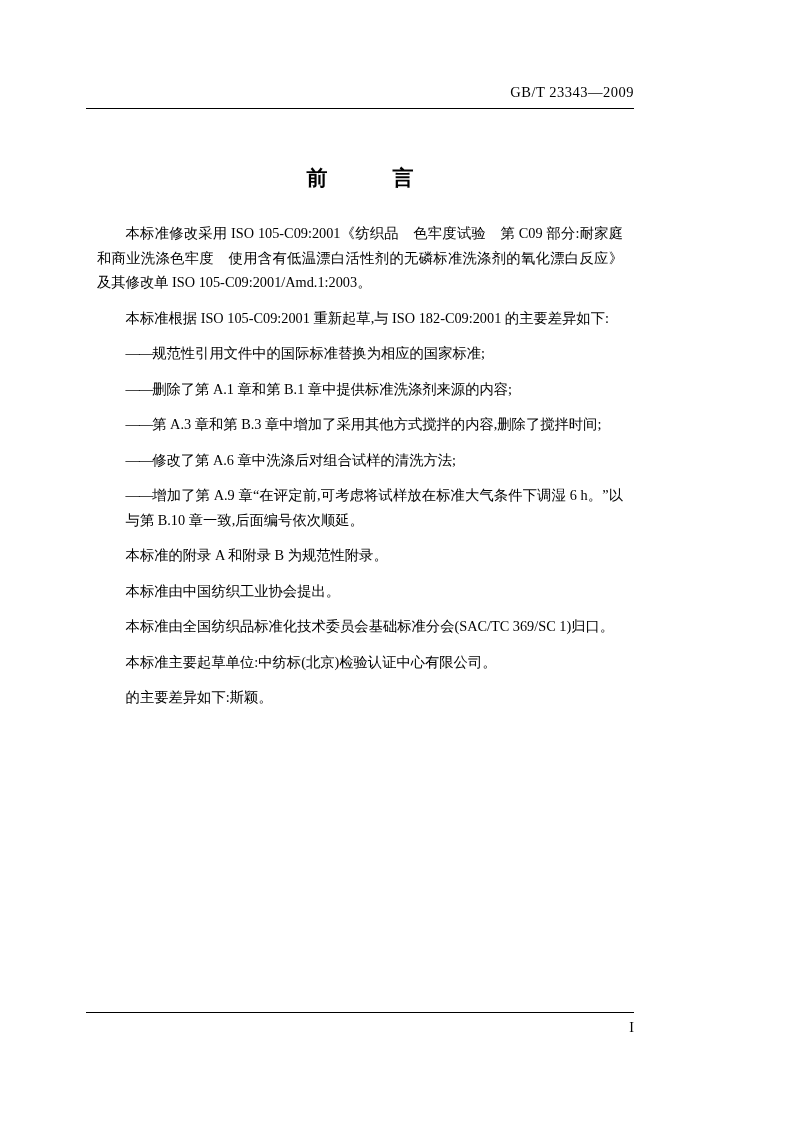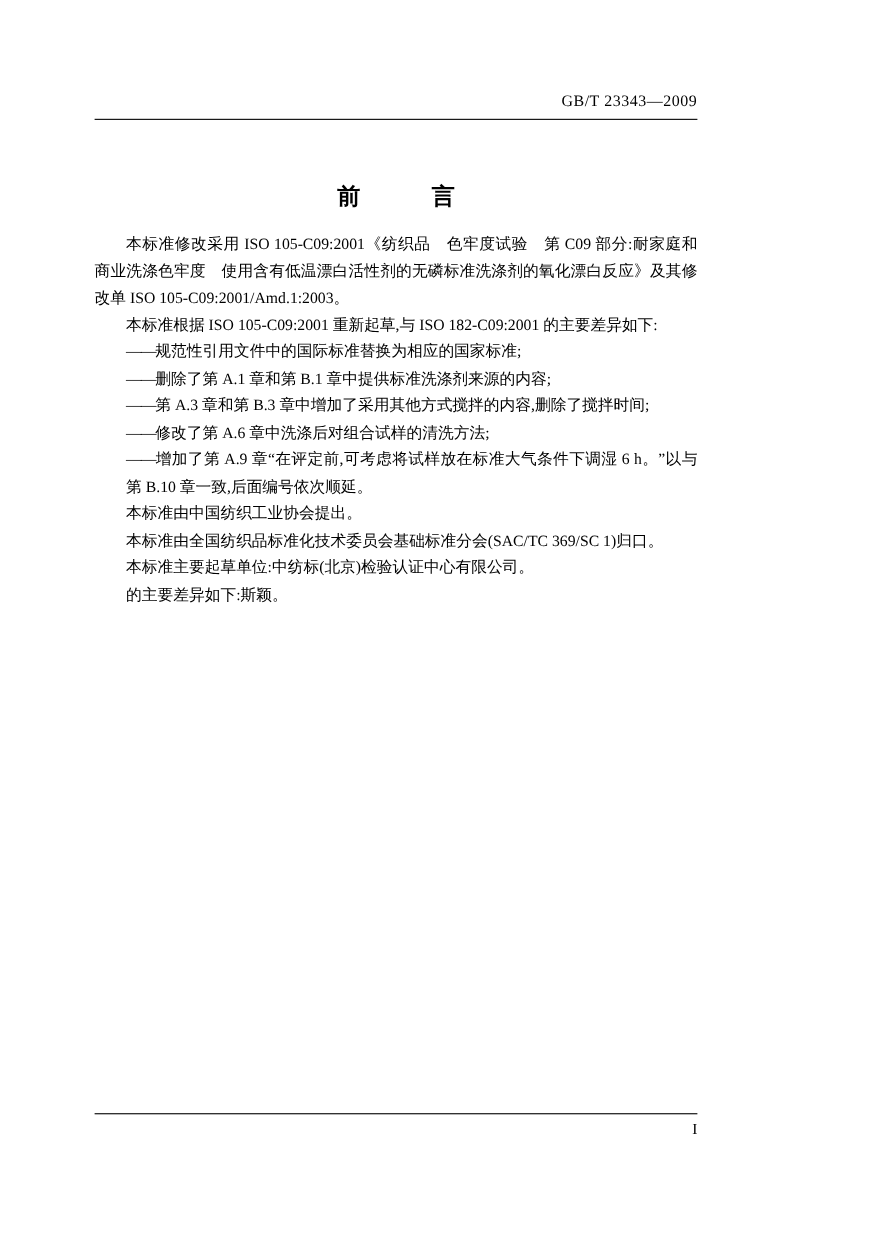--- a/index.html
+++ b/index.html
@@ -52,21 +52,21 @@
   .body-text {
     position: absolute;
     left: 86px;
     right: 86px;
     top: 210px;
     font-size: 14.3px;
     line-height: 24.5px;
     text-align: justify;
   }
   p {
-    margin: 0;
+    margin: 11px;
   }
   .indent2 {
     text-indent: 2em;
   }
   .dash-item {
     padding-left: 2em;
     text-indent: 0;
   }
   .dash-item .dash {
     letter-spacing: -1px;
@@ -106,20 +106,21 @@
     <p class="dash-item"><span class="dash">——</span><span>规范性引用文件中的国际标准替换为相应的国家标准;</span></p>
 
     <p class="dash-item"><span class="dash">——</span><span>删除了第 A.1 章和第 B.1 章中提供标准洗涤剂来源的内容;</span></p>
 
     <p class="dash-item"><span class="dash">——</span><span>第 A.3 章和第 B.3 章中增加了采用其他方式搅拌的内容,删除了搅拌时间;</span></p>
 
     <p class="dash-item"><span class="dash">——</span><span>修改了第 A.6 章中洗涤后对组合试样的清洗方法;</span></p>
 
     <p class="dash-item"><span class="dash">——</span><span>增加了第 A.9 章“在评定前,可考虑将试样放在标准大气条件下调湿 6 h。”以与第 B.10 章一致,后面编号依次顺延。</span></p>
 
+    <p class="indent2">本标准的附录 A 和附录 B 为规范性附录。</p>
     <p class="indent2">本标准由中国纺织工业协会提出。</p>
     <p class="indent2">本标准由全国纺织品标准化技术委员会基础标准分会(SAC/TC 369/SC 1)归口。</p>
     <p class="indent2">本标准主要起草单位:中纺标(北京)检验认证中心有限公司。</p>
     <p class="indent2">的主要差异如下:斯颖。</p>
 
   </div>
 
   <div class="footer-rule"></div>
   <div class="page-num">I</div>
 

